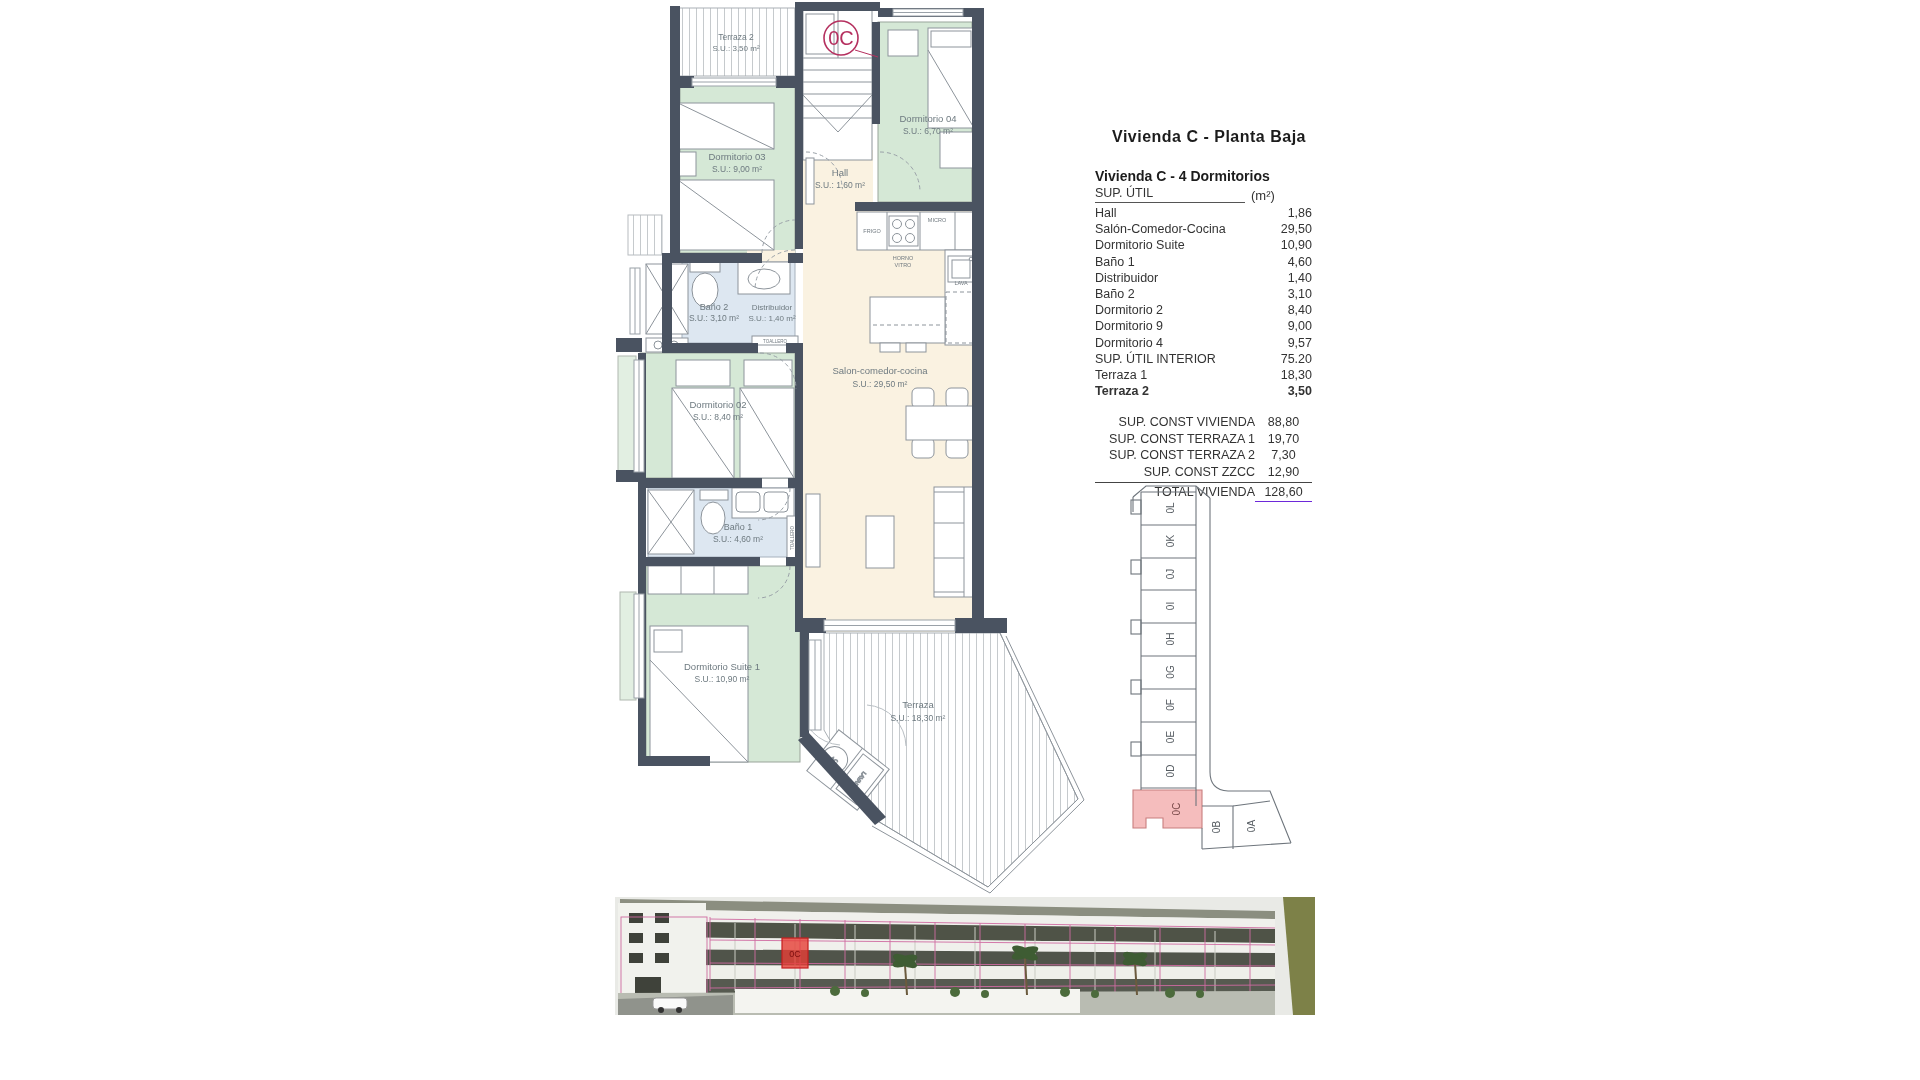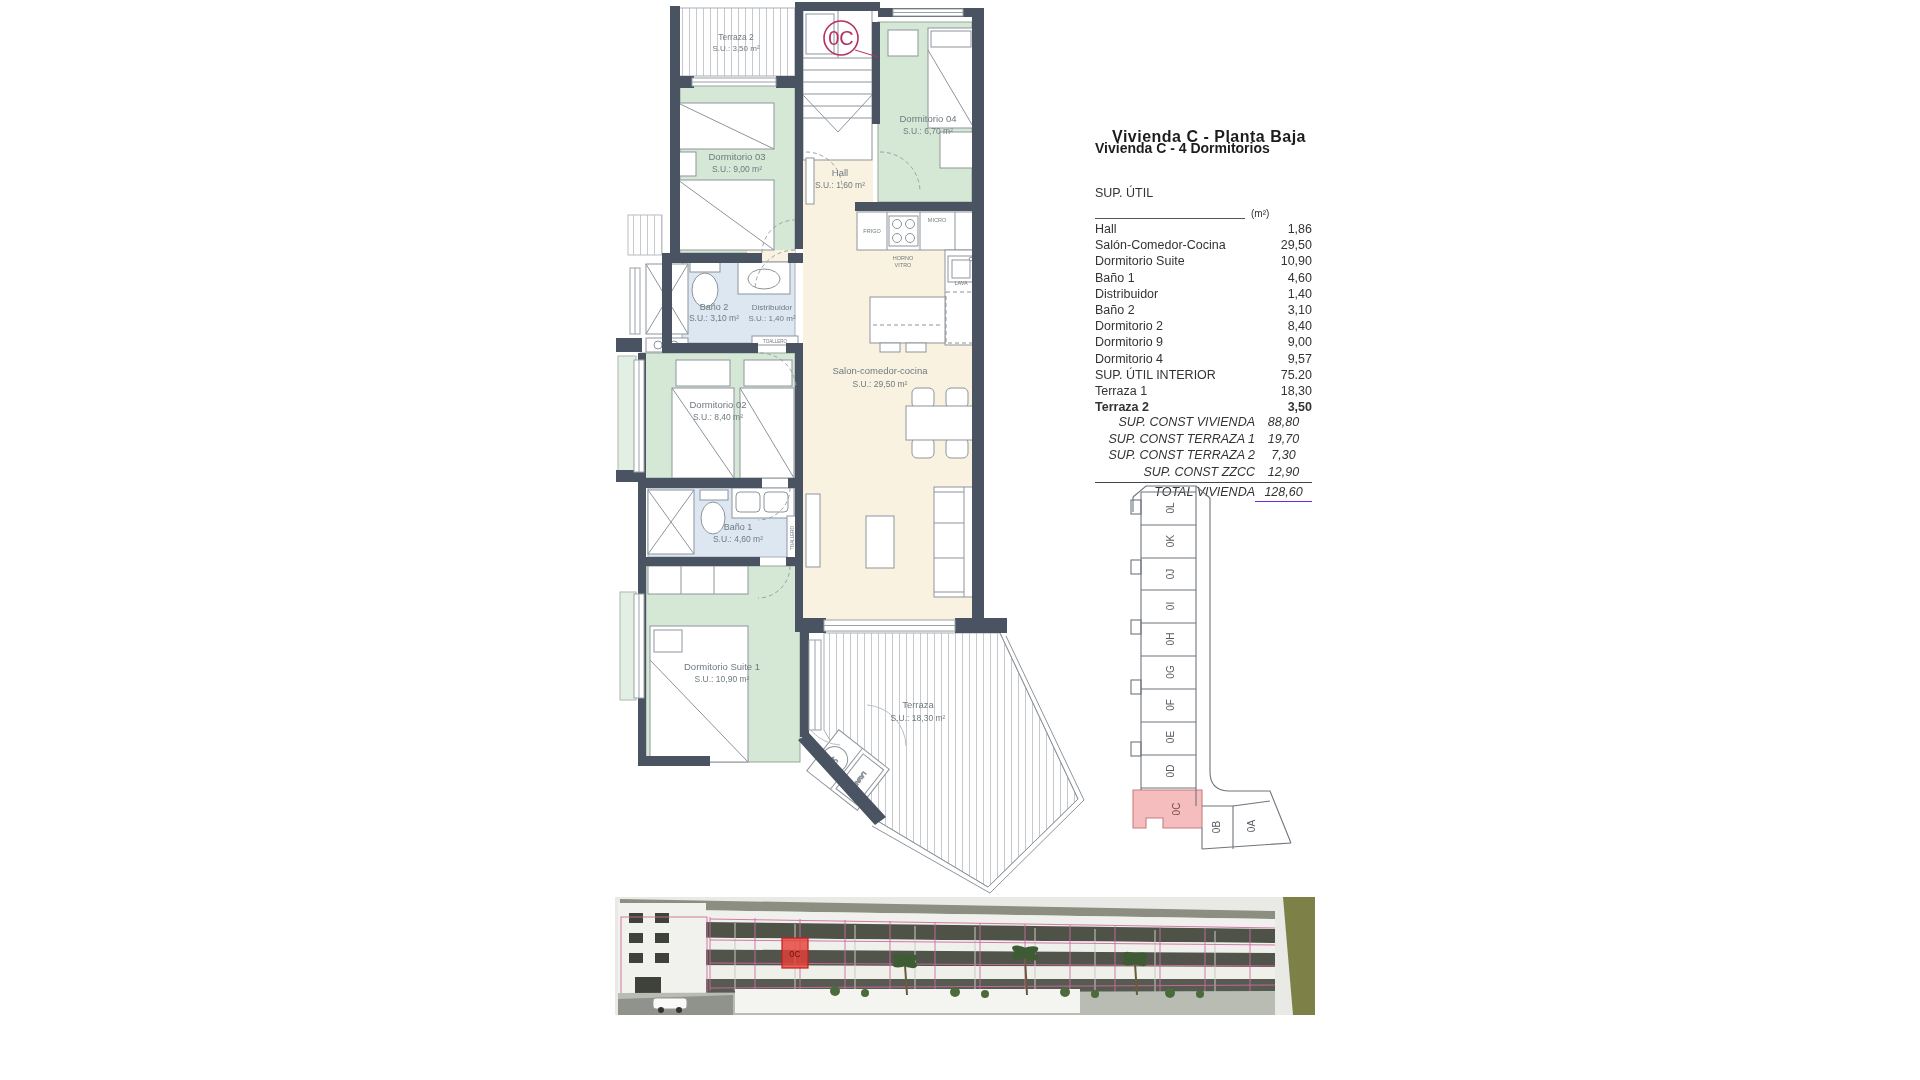--- a/index.html
+++ b/index.html
@@ -1,29 +1,29 @@
 <!DOCTYPE html>
 <html><head>
 <meta charset="utf-8">
 <style>
   html,body{margin:0;padding:0;background:#ffffff;}
   body{width:1920px;height:1080px;position:relative;overflow:hidden;
        font-family:"Liberation Sans",sans-serif;color:#2f2f2f;}
   .abs{position:absolute;}
   
   #panel-title{left:1112px;top:128px;font-size:16px;font-weight:bold;color:#1c1c1c;letter-spacing:.5px;}
-  #panel-subtitle{left:1095px;top:140px;font-size:14px;font-weight:bold;color:#1c1c1c;}
+  #panel-subtitle{left:1095px;top:168px;font-size:14px;font-weight:bold;color:#1c1c1c;}
   #area-table{left:1095px;top:186px;width:217px;font-size:12.5px;color:#333;}
   .t-head{display:flex;align-items:flex-end;margin-bottom:2px;}
-  .t-head .hl{width:150px;border-bottom:1px solid #555;padding-bottom:18px;}
-  .t-head .hu{margin-left:6px;font-size:10px;}
+  .t-head .hl{width:150px;border-bottom:1px solid #555;padding-bottom:2px;}
+  .t-head .hu{margin-left:6px;font-size:13px;}
   .t-row{display:flex;justify-content:space-between;line-height:16.2px;}
   .t-row.bold{font-weight:bold;}
   #summary-block{left:1095px;top:414px;width:217px;font-size:12.5px;color:#333;}
-  .s-row{display:flex;line-height:16.5px;font-style:italic;}
+  .s-row{display:flex;line-height:16.5px;}
   .s-row .sl{width:160px;text-align:right;}
   .s-row .sv{width:57px;text-align:center;}
   .total-row{border-top:1px solid #444;margin-top:2px;padding-top:1px;}
   .total-row .sv{border-bottom:1px solid #6d28d9;}
   
   svg text{font-family:"Liberation Sans",sans-serif;}
   .rlabel{fill:#6e7a80;}
 </style>
 </head>
 <body>

